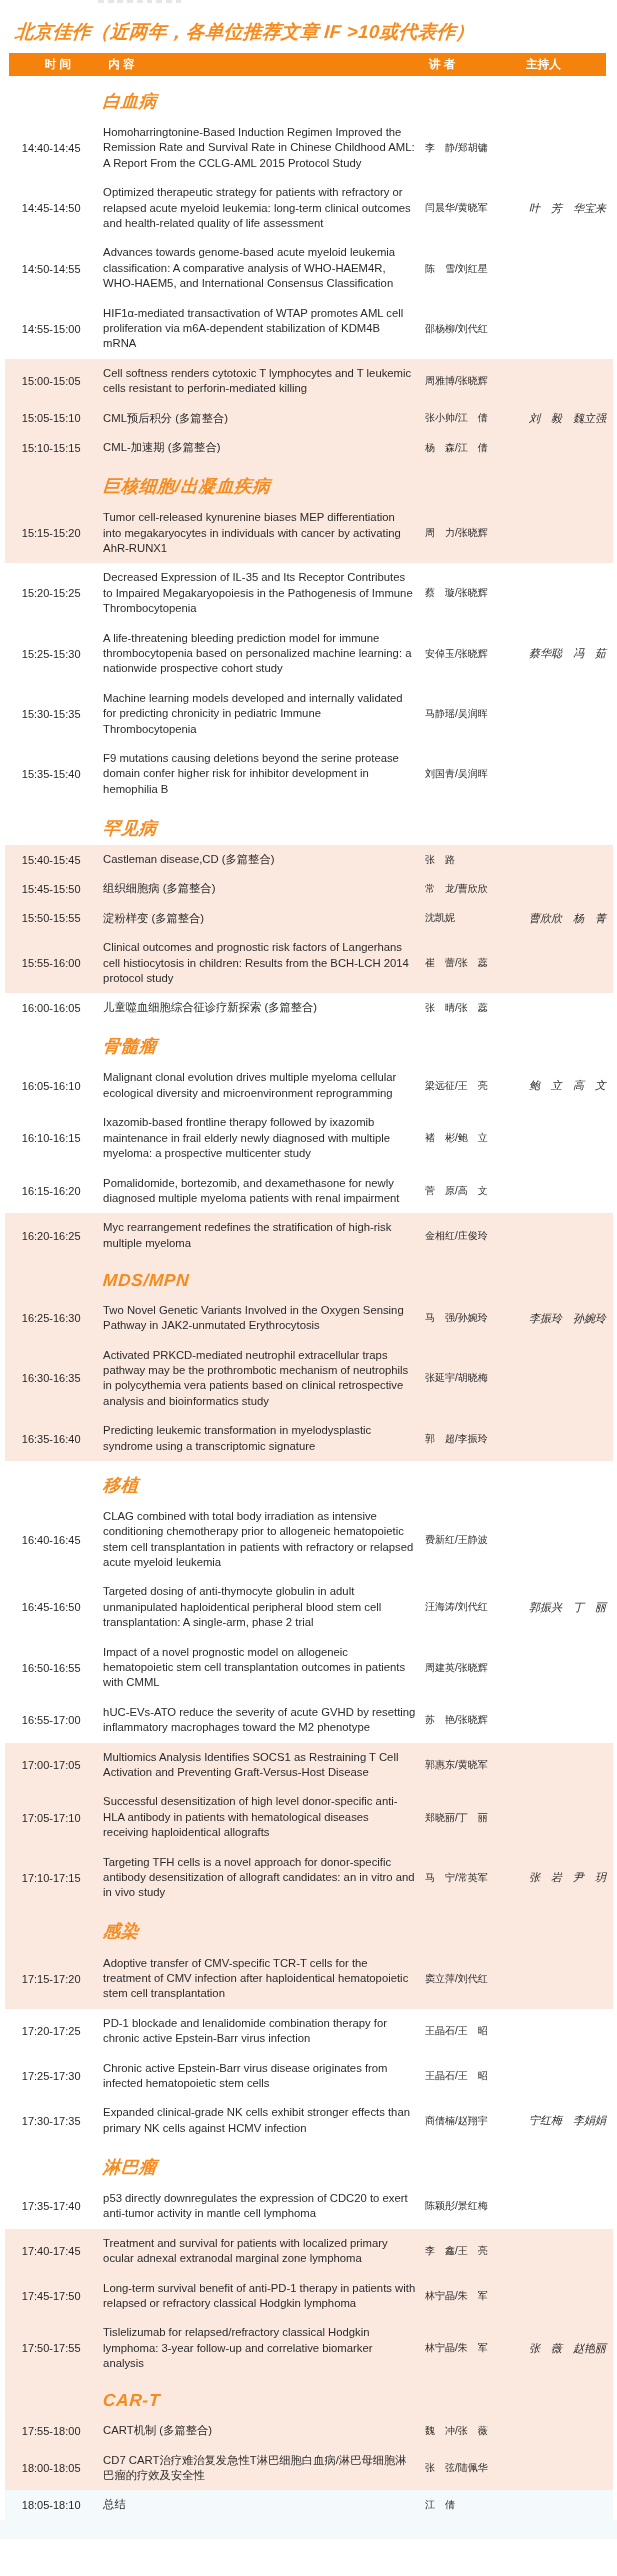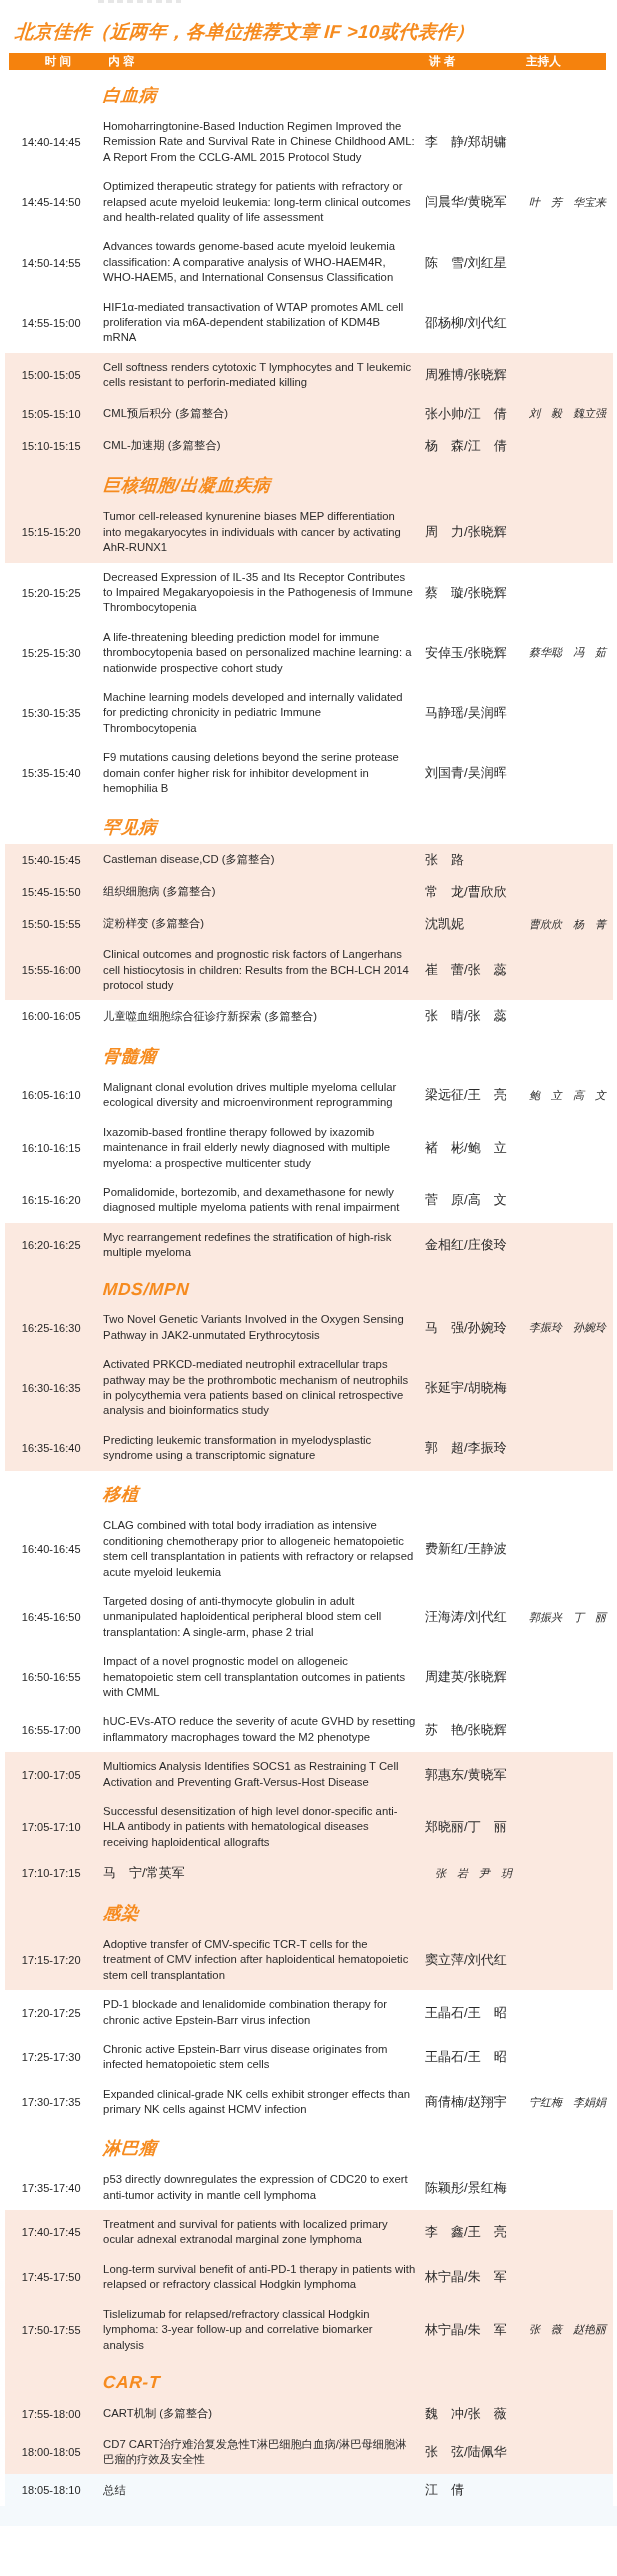--- a/index.html
+++ b/index.html
@@ -22,41 +22,41 @@
   }
   .page-title{
     margin:19.3px 0 0 15.4px;
     font-size:18.7px;font-weight:bold;font-style:italic;
     color:var(--orange-text);letter-spacing:0.3px;
     transform:skewX(-4deg);transform-origin:left;
   }
   .grid{display:grid;grid-template-columns:98px 322px 97px 91px;}
   .band{
     background:var(--orange);color:#ffffff;
-    height:17px;align-items:center;
+    height:23px;align-items:center;
     margin:7.7px 11.6px 1.3px 9px;
     font-weight:bold;font-size:11.6px;
   }
   .band .h-time{text-align:center;}
   .band .h-content{text-align:left;padding-left:1.3px;}
   .band .h-speaker{}
   .band .h-chair{text-align:left;}
   .schedule{margin:0 5.1px;}
   .row{align-items:center;padding:7px 0;}
   .row.pink,.sec-row.pink{background:var(--pink);}
   .row.cool{background:var(--cool);}
   .c-time{
     font-size:11px;padding-left:16.7px;white-space:nowrap;
     align-self:center;color:#262626;
   }
   .c-content{
     font-size:11.3px;line-height:15.4px;padding-right:9px;color:#2b2b2b;
   }
   .c-speaker{
-    font-size:13px;align-self:center;padding-right:2.6px;color:#2b2b2b;
+    font-size:10px;align-self:center;padding-right:2.6px;color:#2b2b2b;
   }
   .c-chair{
     font-size:11px;align-self:center;text-align:center;color:#2b2b2b;font-style:italic;
   }
   .sec-row{padding:11.6px 0 5.1px 0;}
   .sec-label{
     grid-column:2;
     font-size:17.4px;font-weight:bold;font-style:italic;
     color:var(--orange-text);letter-spacing:0.6px;
     transform:skewX(-4deg);transform-origin:left;
@@ -277,20 +277,21 @@
     <div class="c-chair"></div>
   </div>
     <div class="row grid pink">
     <div class="c-time">17:05-17:10</div>
     <div class="c-content">Successful desensitization of high level donor-specific anti-HLA antibody in patients with hematological diseases receiving haploidentical allografts</div>
     <div class="c-speaker">郑晓丽/丁　丽</div>
     <div class="c-chair"></div>
   </div>
     <div class="row grid pink">
     <div class="c-time">17:10-17:15</div>
+    <div class="c-content">Targeting TFH cells is a novel approach for donor-specific antibody desensitization of allograft candidates: an in vitro and in vivo study</div>
     <div class="c-speaker">马　宁/常英军</div>
     <div class="c-chair">张　岩　尹　玥</div>
   </div>
     <div class="sec-row grid pink">
     <div></div>
     <div class="sec-label">感染</div>
   </div>
     <div class="row grid pink">
     <div class="c-time">17:15-17:20</div>
     <div class="c-content">Adoptive transfer of CMV-specific TCR-T cells for the treatment of CMV infection after haploidentical hematopoietic stem cell transplantation</div>

